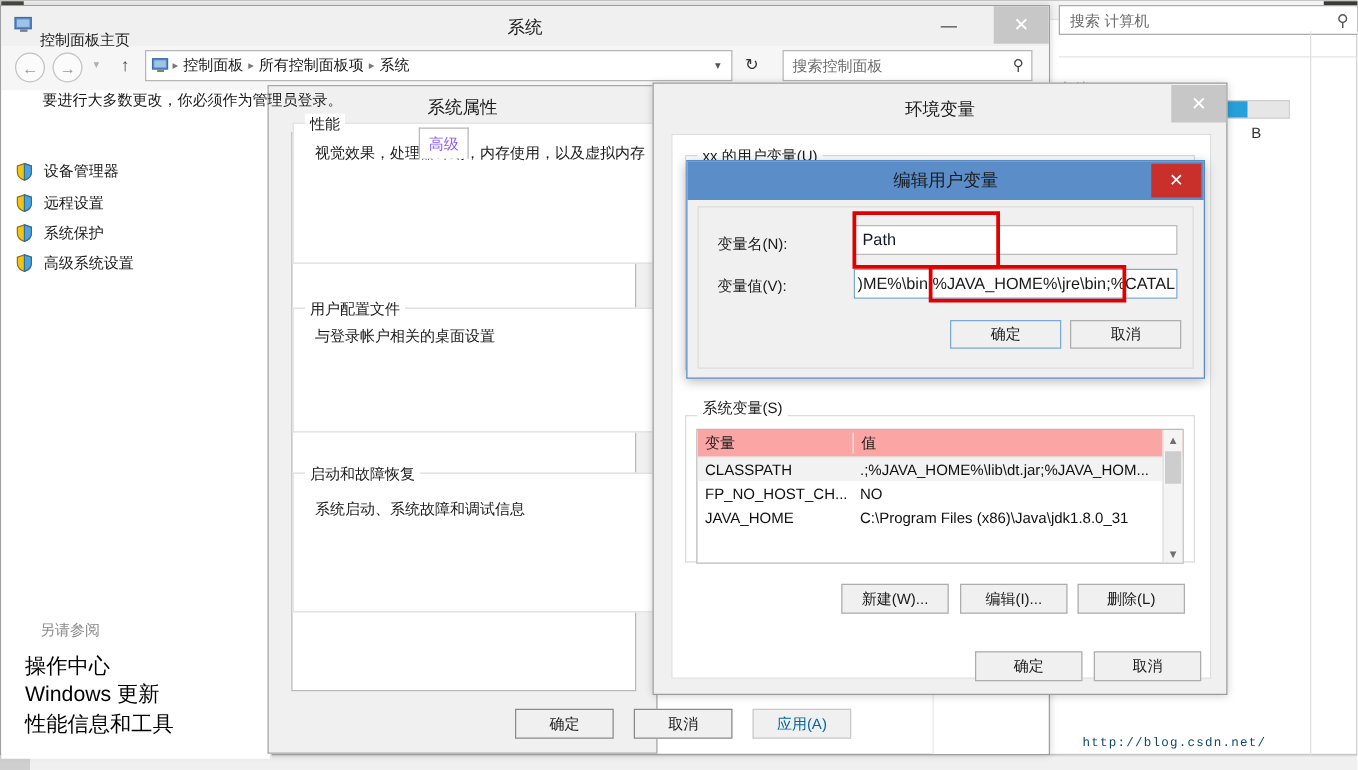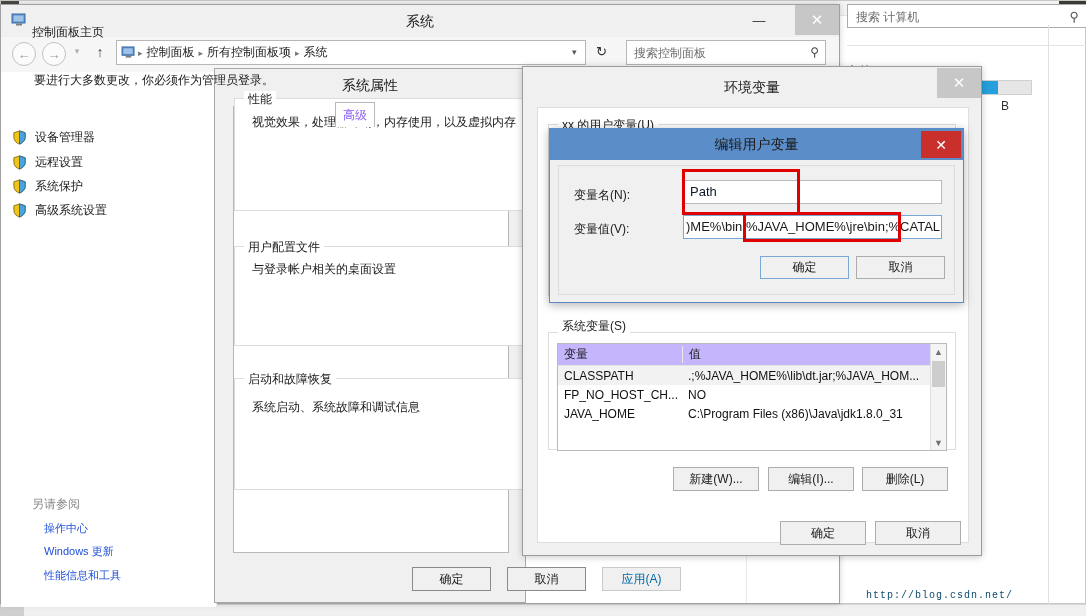--- a/index.html
+++ b/index.html
@@ -160,21 +160,21 @@
   .side-link {
     left: 12px; width: 200px; height: 22px;
     display: flex; align-items: center; gap: 8px;
     font-size: 12px; color: #1a1a1a;
   }
   .shield {
     width: 15px; height: 15px; position: relative; flex: 0 0 15px;
   }
   .shield svg { display:block; }
   #seealso-title { left: 32px; top: 496px; font-size: 12px; color: #8a8a8a; }
-  .seealso-link { left: 44px; font-size: 11px; color: #1d4ed8; }
+  .seealso-link { left: 20px; font-size: 17px; color: #000000; }
   #content-right-panel {
     left: 530px; top: 420px; width: 92px; height: 115px;
     background: #ffffff; border-left: 1px solid #e9e9e9; box-sizing: border-box;
   }
 
   
   #sysprops-dialog {
     left: 214px; top: 68px; width: 312px; height: 535px;
     background: #f0f0f0;
     border: 1px solid #a8a8a8;
@@ -272,21 +272,21 @@
     font-size: 12px; color: #1a1a1a;
   }
 
   #sysvar-list {
     left: 557px; top: 343px; width: 390px; height: 108px;
     background: #ffffff; border: 1px solid #b9b9b9; box-sizing: border-box;
     overflow: hidden;
   }
   #sysvar-head {
     display: flex; height: 21px; border-bottom: 1px solid #e4e4e4;
-    background: #c4b5fd; align-items: center;
+    background: #fca5a5; align-items: center;
   }
   #sysvar-head .h {
     font-size: 12px; color: #1a1a1a; padding-left: 6px;
   }
   #sysvar-head .h.c1 { width: 118px; }
   #sysvar-head .h.c2 { flex: 1; border-left: 1px solid #eaeaea; }
   .sv-row {
     display: flex; height: 19px; align-items: center; font-size: 12px; color: #111;
   }
   .sv-row.sel { background: #f2f2f2; }

